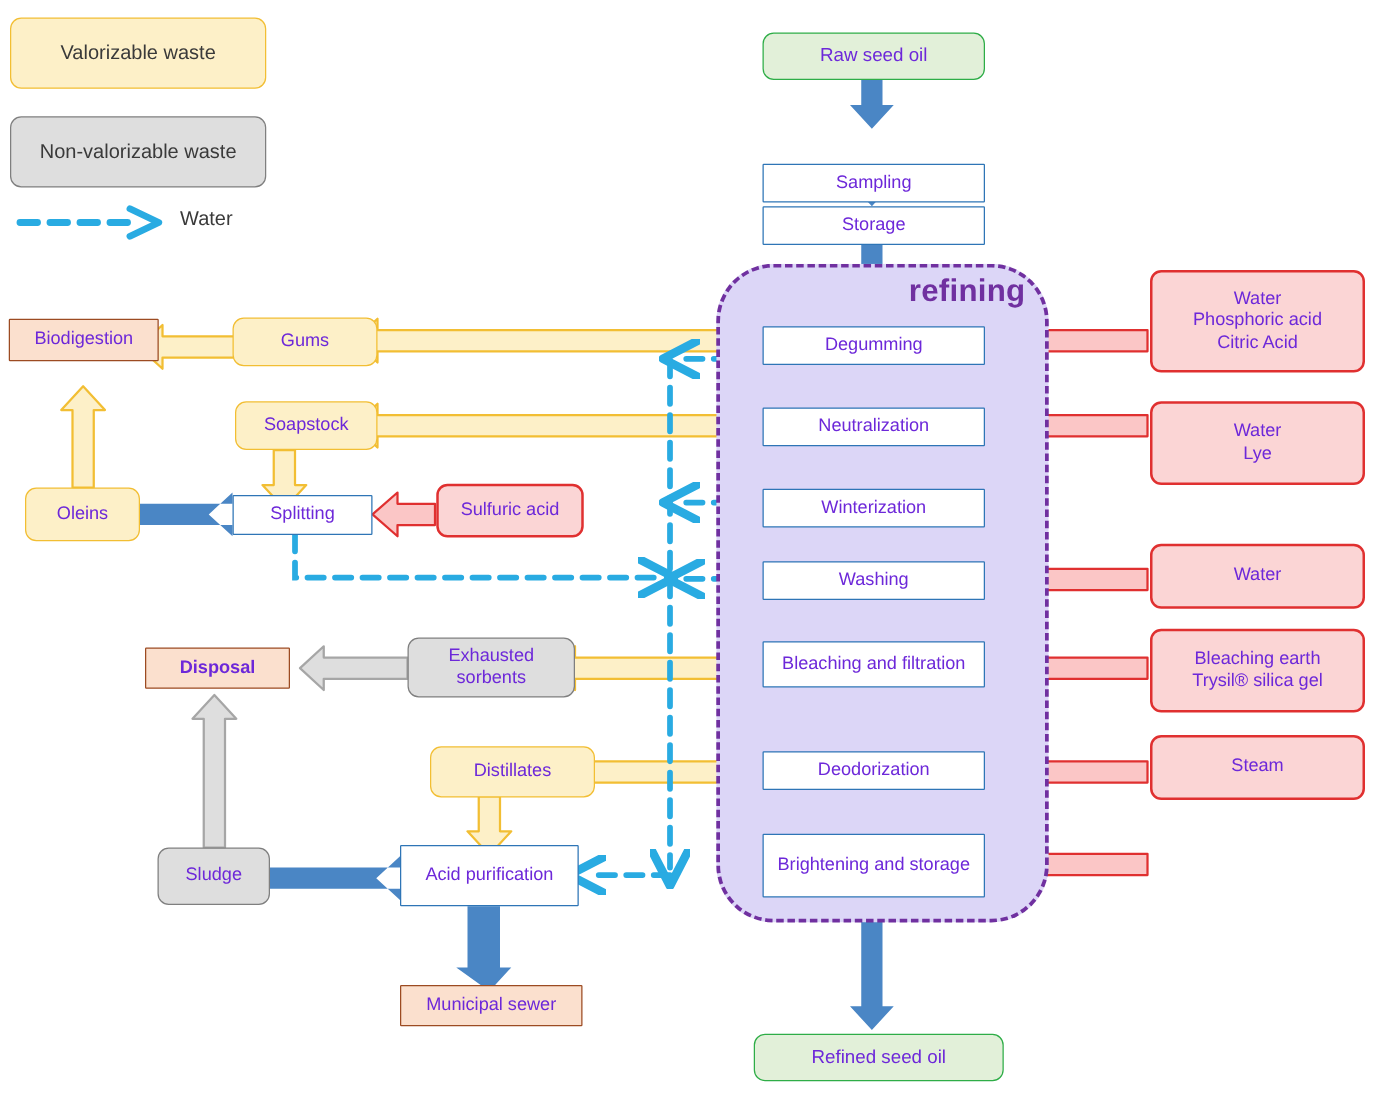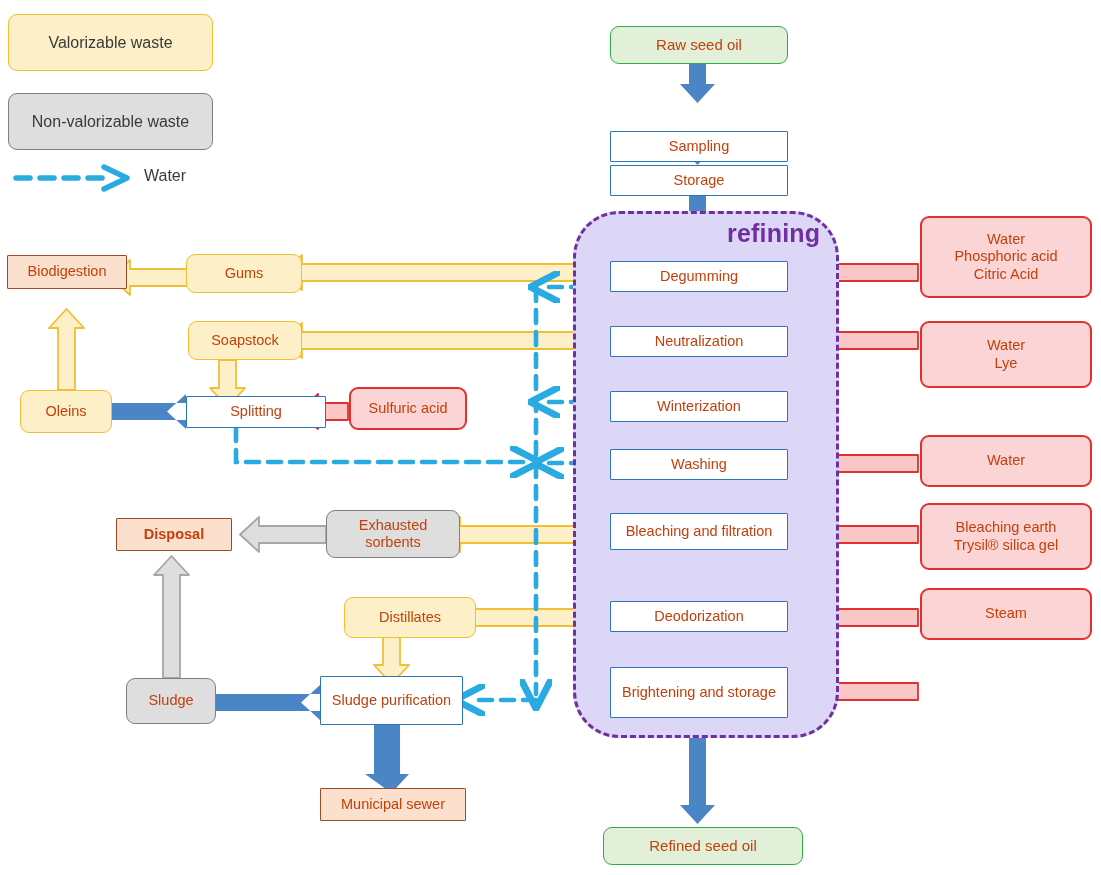--- a/index.html
+++ b/index.html
@@ -3,21 +3,21 @@
 <meta charset="utf-8">
 <style>
   html,body{margin:0;padding:0;background:#ffffff;}
   body{width:1101px;height:875px;position:relative;
        font-family:"Liberation Sans","DejaVu Sans",sans-serif;
        -webkit-font-smoothing:antialiased;}
   #stage{position:relative;width:1101px;height:875px;overflow:hidden;background:#fff;}
   #svglayer{position:absolute;left:0;top:0;width:1101px;height:875px;}
 
   .node{position:absolute;box-sizing:border-box;display:flex;align-items:center;
-        justify-content:center;text-align:center;color:#c2410c;
+        justify-content:center;text-align:center;color:#6d28d9;
         font-size:14.5px;line-height:1.18;padding:2px 4px;z-index:5;}
 
   
   .n-endpoint{background:#E2F0D9;border:1.8px solid #2EAD47;border-radius:9px;font-size:15px;}
   .n-process{background:#ffffff;border:1.9px solid #2E75B6;border-radius:1px;}
   .n-valor{background:#FDF0C8;border:1.9px solid #F2BE33;border-radius:9px;}
   .n-nonvalor{background:#DEDEDE;border:1.9px solid #7F7F7F;border-radius:9px;}
   .n-input{background:#FBD5D5;border:2px solid #E03030;border-radius:9px;}
   .n-terminal{background:#FBE0CE;border:1.9px solid #9C4B22;border-radius:1px;}
 
@@ -223,21 +223,21 @@
   </div>
 
   <div class="node n-valor" style="left:188px;top:321px;width:114px;height:39px;">
     <span>Soapstock</span>
   </div>
 
   <div class="node n-valor" style="left:20px;top:390px;width:92px;height:43px;">
     <span>Oleins</span>
   </div>
 
-  <div class="node n-process" style="left:186px;top:396px;width:140px;height:32px;">
+  <div class="node n-process" style="left:186px;top:396px;width:112px;height:32px;">
     <span>Splitting</span>
   </div>
 
   <div class="node n-input" style="left:349px;top:387px;width:118px;height:43px;">
     <span>Sulfuric acid</span>
   </div>
 
   <div class="node n-terminal" style="left:116px;top:518px;width:116px;height:33px;font-weight:bold;">
     <span>Disposal</span>
   </div>
@@ -248,20 +248,20 @@
 
   <div class="node n-valor" style="left:344px;top:597px;width:132px;height:41px;">
     <span>Distillates</span>
   </div>
 
   <div class="node n-nonvalor" style="left:126px;top:678px;width:90px;height:46px;">
     <span>Sludge</span>
   </div>
 
   <div class="node n-process" style="left:320px;top:676px;width:143px;height:49px;">
-    <span>Sludge purification</span>
+    <span>Acid purification</span>
   </div>
 
   <div class="node n-terminal" style="left:320px;top:788px;width:146px;height:33px;">
     <span>Municipal sewer</span>
   </div>
 
 </div>
 
 </body></html>

